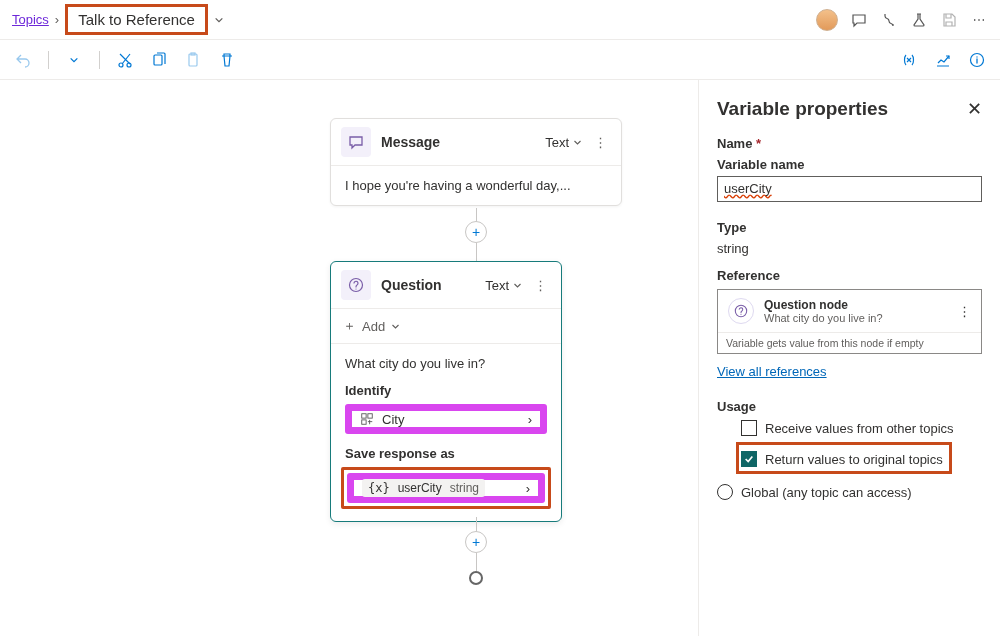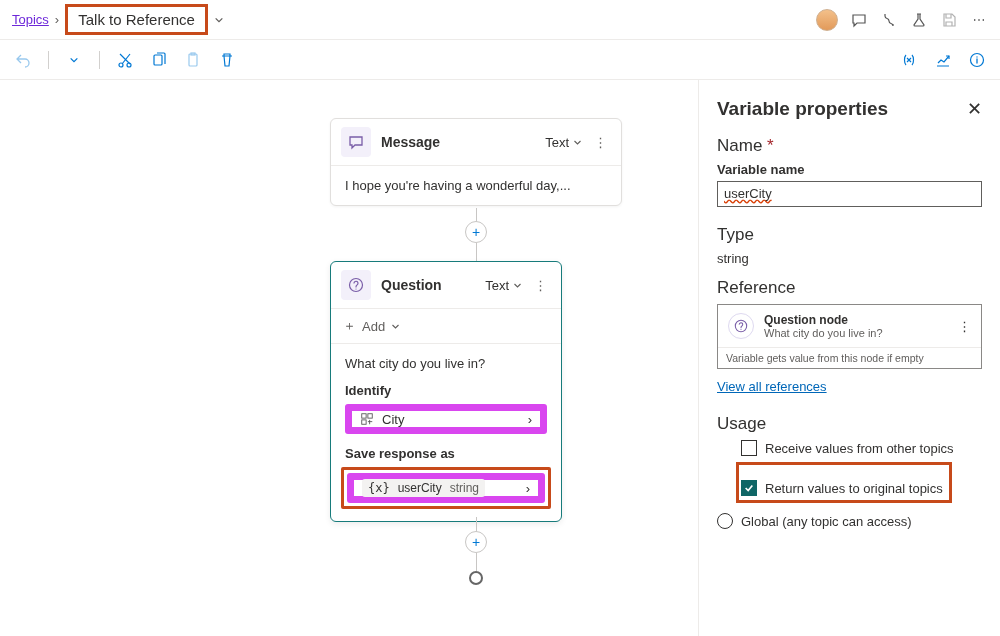--- a/index.html
+++ b/index.html
@@ -44,21 +44,21 @@
   .var-type { color:#605e5c; font-size:12px; }
   
   .connector { position:absolute; left:50%; width:1px; background:#c8c6c4; }
   .plus { position:absolute; width:22px; height:22px; border-radius:50%; background:#fff; border:1px solid #c8c6c4; display:flex; align-items:center; justify-content:center; font-size:14px; color:#0078d4;}
   .end-circle { position:absolute; width:14px; height:14px; border:2px solid #666; border-radius:50%; background:#fff;}
   
   .panel { width: 302px; border-left:1px solid #edebe9; padding:18px 18px; overflow:auto;}
   .panel-head { display:flex; justify-content:space-between; align-items:center; margin-bottom:16px;}
   .panel-title { font-size:19px; font-weight:600;}
   .close-x { font-size:18px; color:#323130; }
-  .p-label { font-weight:400; font-size:17px; margin-top:12px; margin-bottom:6px;}
+  .p-label { font-weight:700; font-size:13px; margin-top:12px; margin-bottom:6px;}
   .req { color:#a4262c; }
   .p-sub { font-size:13px; margin-bottom:4px; font-weight:600;}
   .p-input { width:100%; border:1px solid #605e5c; padding:4px 6px; font-size:13px; height:26px;}
   .spellwave { text-decoration: underline wavy #d83b01; text-decoration-skip-ink: none;}
   .p-val { font-size:13px; margin-top:4px; margin-bottom:10px;}
   .ref-box { border:1px solid #8a8886; margin-top:4px; }
   .ref-top { display:flex; align-items:center; padding:8px 10px; gap:10px;}
   .ref-icon { width:26px; height:26px; border:1px solid #ded9f0; border-radius:50%; display:flex; align-items:center; justify-content:center;}
   .ref-txt { flex:1; }
   .ref-title { font-weight:600; font-size:12px;}
@@ -66,21 +66,21 @@
   .ref-note { border-top:1px solid #edebe9; padding:4px 8px; font-size:10.5px; color:#605e5c;}
   .link { color:#0067b8; text-decoration:underline; font-size:13px; margin-top:10px; display:inline-block;}
   
   .radio-row { display:flex; align-items:center; gap:8px; margin:6px 0; font-size:13px;}
   .radio { width:16px; height:16px; border-radius:50%; border:1.5px solid #323130; display:flex; align-items:center; justify-content:center;}
   .radio.sel { border-color:#0f6666;}
   .radio.sel::after { content:""; width:8px; height:8px; border-radius:50%; background:#0f6666;}
   .check-row { display:flex; align-items:center; gap:8px; margin:6px 0 6px 24px; font-size:13px;}
   .chk { width:16px; height:16px; border:1.5px solid #323130; display:flex; align-items:center; justify-content:center;}
   .chk.sel { background:#0f6666; border-color:#0f6666; color:#fff;}
-  .return-highlight { border:3px solid #c74a1a; padding:13px 6px 2px 2px; margin-left:19px; display:inline-flex;}
+  .return-highlight { border:3px solid #c74a1a; padding:4px 6px 2px 2px; margin-left:19px; display:inline-flex;}
   
   svg { display:block; }
 </style>
 </head>
 <body>
 
 <div class="header">
   <div class="breadcrumb">
     <span class="breadcrumb-root">Topics</span>
     <span class="bc-sep">›</span>

